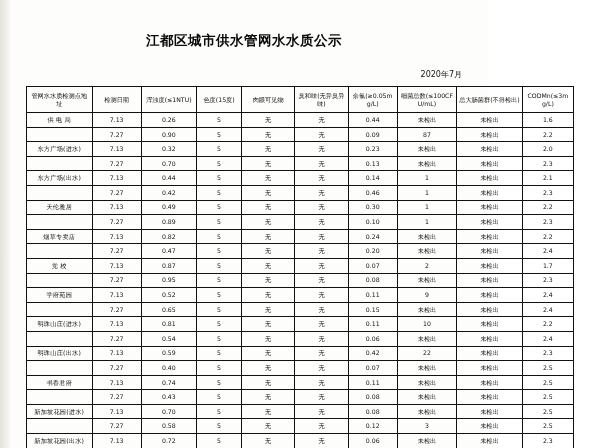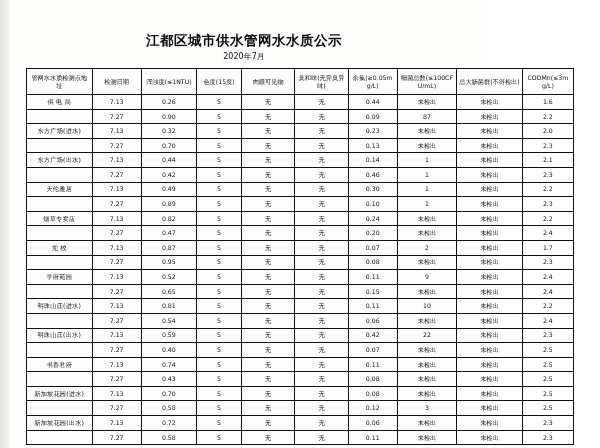--- a/index.html
+++ b/index.html
@@ -24,23 +24,23 @@
   }
   .doc-title {
     text-align: center;
     font-size: 13.5px;
     font-weight: bold;
     letter-spacing: 0.5px;
     margin: 14px 0 0 0;
     color: #0a0a0a;
   }
   .doc-subtitle {
-    text-align: center;
+    text-align: right;
     font-size: 8px;
-    margin: 1px 0 6px 0;
+    margin: 19px 0 6px 0;
     color: #111;
   }
   table.water-table {
     border-collapse: collapse;
     width: 548px;
     margin: 0 auto;
     table-layout: fixed;
   }
   table.water-table th,
   table.water-table td {

